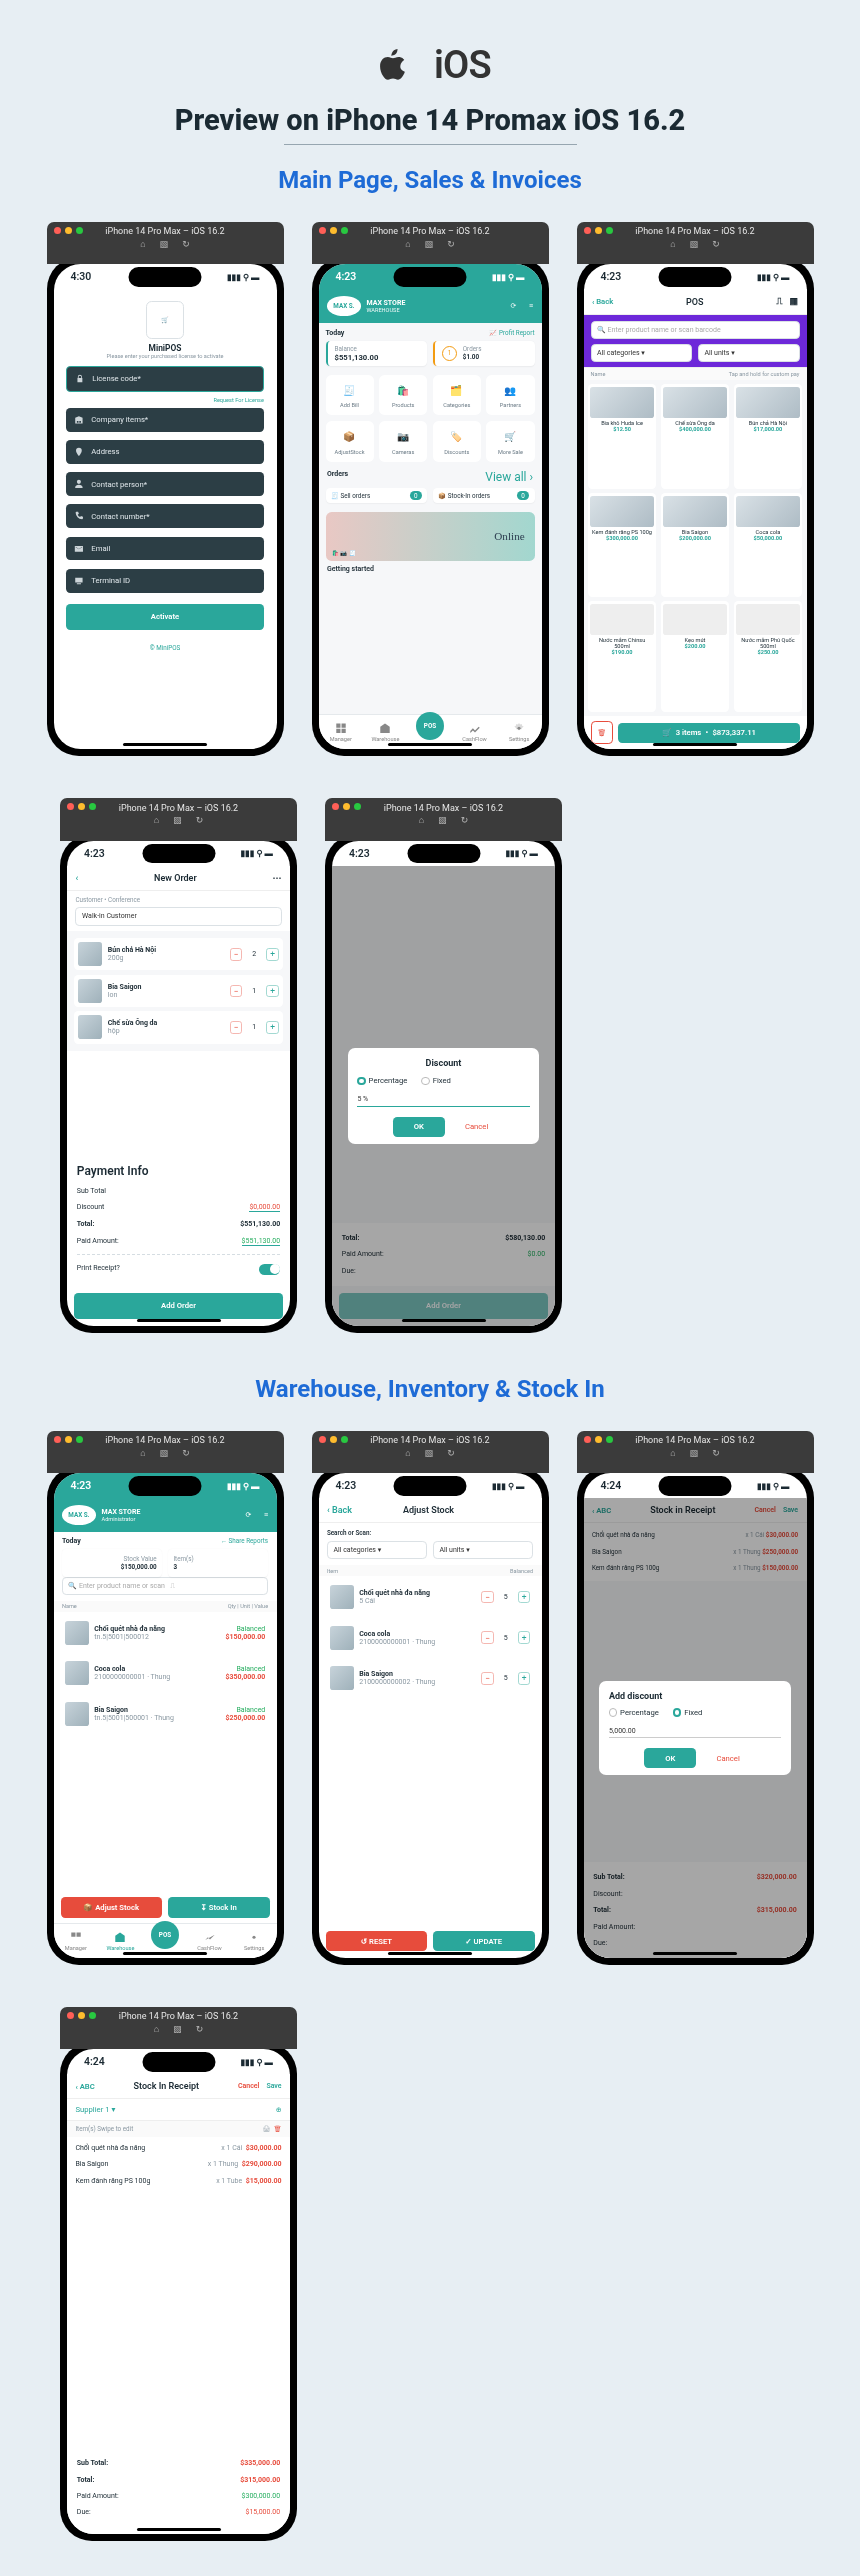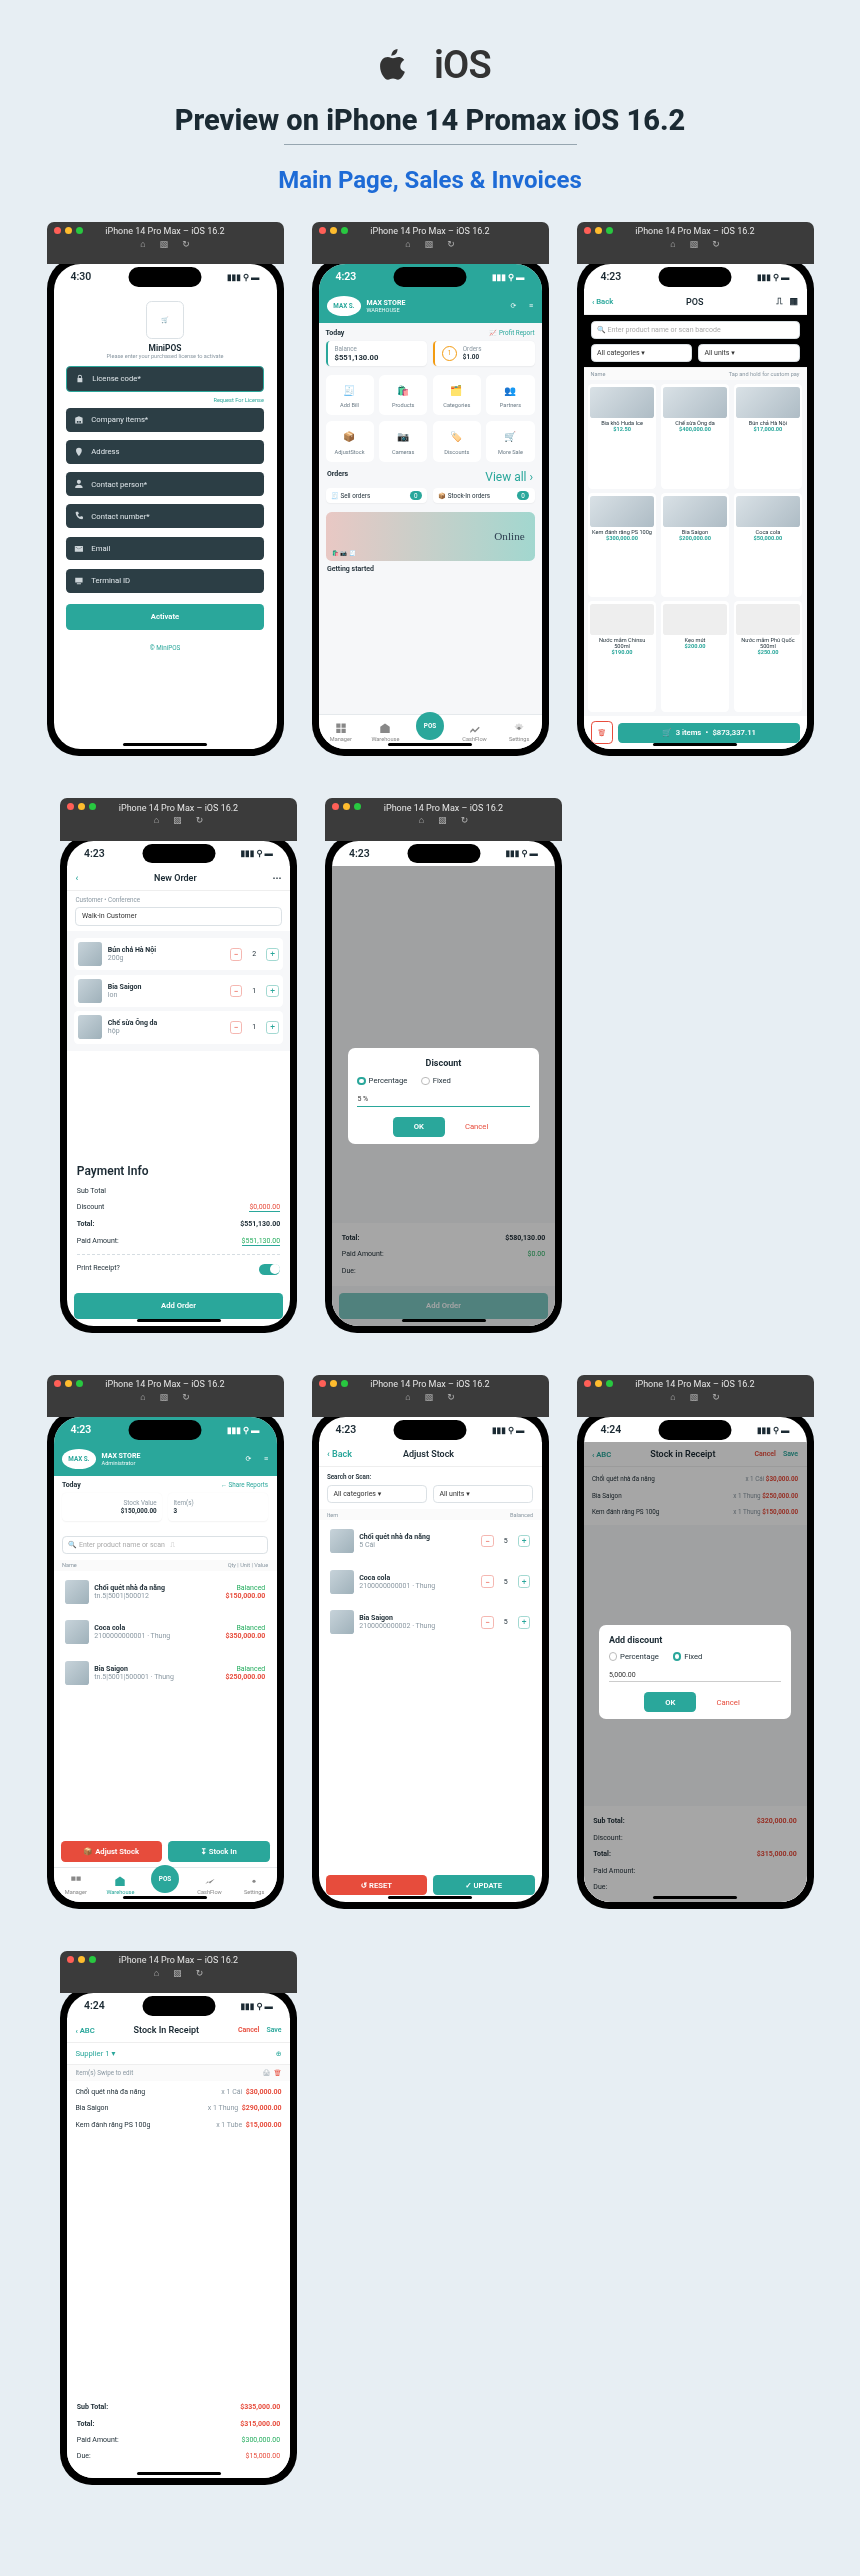--- a/index.html
+++ b/index.html
@@ -316,21 +316,21 @@
             </div>
         <div class="content">
           <div class="hdr">
             <span style="color:var(--teal);font-size:7.7px">‹ <span>Back</span></span>
             <span>POS</span>
             <span style="display:flex;gap:7px">
                   <span>⎍</span>
                   <span>▦</span>
                 </span>
           </div>
-          <div style="padding:5.6px 7px;background:#000000;border-bottom:0.7px solid #eee">
+          <div style="padding:5.6px 7px;background:#6d28d9;border-bottom:0.7px solid #eee">
             <div class="input" style="color:#aaa" placeholder="Enter product name or scan barcode">🔍 <span>Enter product name or scan barcode</span></div>
             <div style="display:flex;gap:5.6px;margin-top:4.2px">
               <div class="input" style="flex:1"><span>All categories</span> ▾</div>
               <div class="input" style="flex:1"><span>All units</span> ▾</div>
             </div>
           </div>
           <div style="background:#fafafa;padding:2.8px 7px;font-size:5.6px;color:#8a98a2;display:flex;justify-content:space-between">
                 <span>Name</span>
                 <span>Tap and hold for custom pay</span>
               </div>
@@ -500,20 +500,21 @@
             </div>
           </div>
         </div>
         <div class="homebar"></div>
       </div>
         </div>
     </div>
 
   </div>
 
+  <h2 class="section">Warehouse, Inventory &amp; Stock In</h2>
 
   <div class="row">
 
     <div class="win">
       <div class="wtitle">
           <div class="dots">
             <span class="dot"></span>
             <span class="dot y"></span>
             <span class="dot g"></span>
           </div>
@@ -546,21 +547,21 @@
             <div style="display:flex;gap:5.6px;margin-top:4.2px">
               <div class="chip" style="flex:1;flex-direction:column;align-items:flex-end;padding:5.6px">
                     <span style="color:#8a98a2">Stock Value</span>
                     <b>$150,000.00</b>
                   </div>
               <div class="chip" style="flex:1;flex-direction:column;align-items:flex-start;padding:5.6px">
                     <span style="color:#8a98a2">Item(s)</span>
                     <b>3</b>
                   </div>
             </div>
-            <div class="input" style="margin-top:15px;color:#aaa">🔍 <span>Enter product name or scan</span> &nbsp; ⎍</div>
+            <div class="input" style="margin-top:0;color:#aaa">🔍 <span>Enter product name or scan</span> &nbsp; ⎍</div>
           </div>
           <div style="display:flex;background:#fafafa;padding:2.8px 8.4px;font-size:5.6px;color:#8a98a2"><span style="flex:1">Name</span><span>Qty</span>&nbsp;|&nbsp;<span>Unit</span>&nbsp;|&nbsp;<span>Value</span></div>
           <div class="prow">
                 <div class="thumb"></div>
                 <div style="flex:1"><b>Chổi quét nhà đa năng</b><div style="color:#8a98a2">tn.5|5001|500012</div></div>
                 <div style="text-align:right"><div style="color:var(--green)">Balanced</div><b style="color:var(--red)">$150,000.00</b></div>
               </div>
           <div class="prow">
                 <div class="thumb"></div>
                 <div style="flex:1"><b>Coca cola</b><div style="color:#8a98a2">2100000000001 · Thung</div></div>

